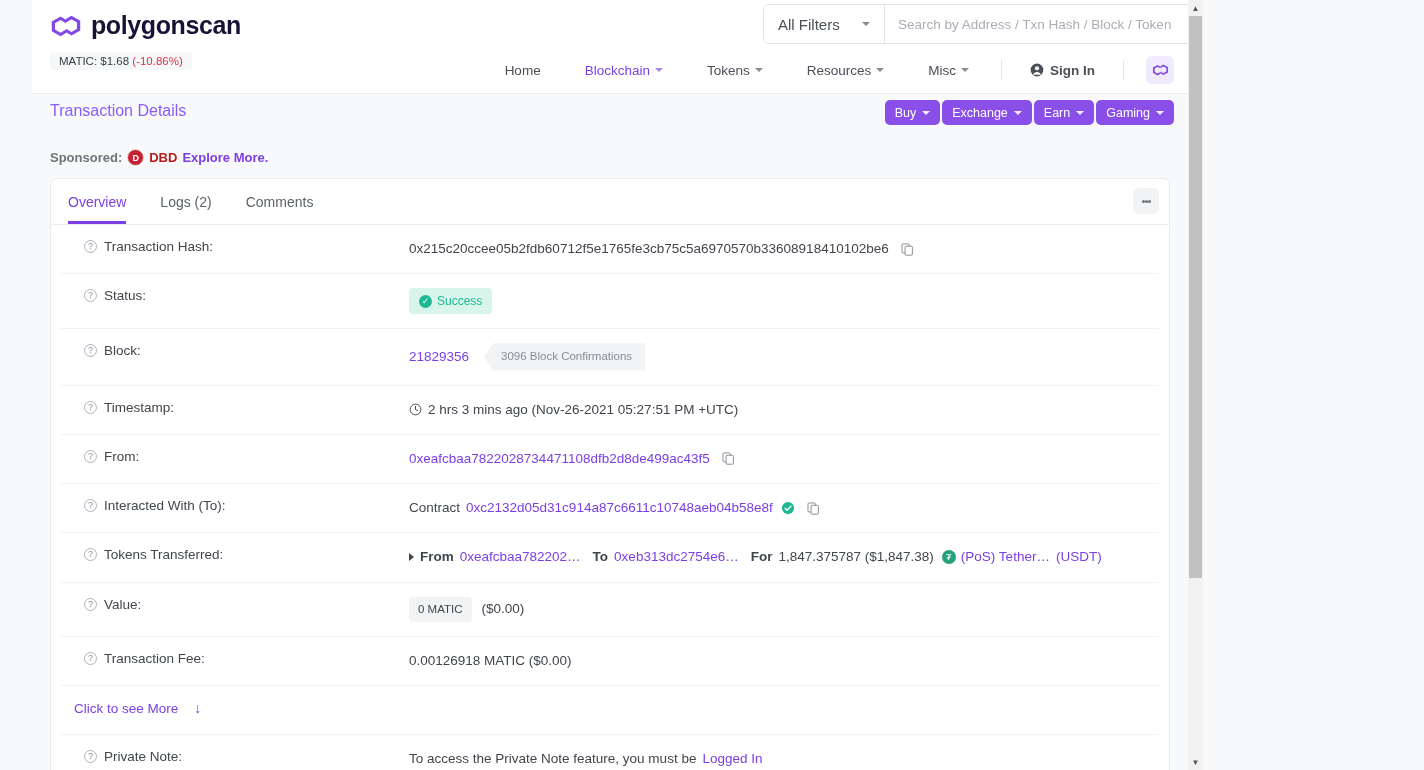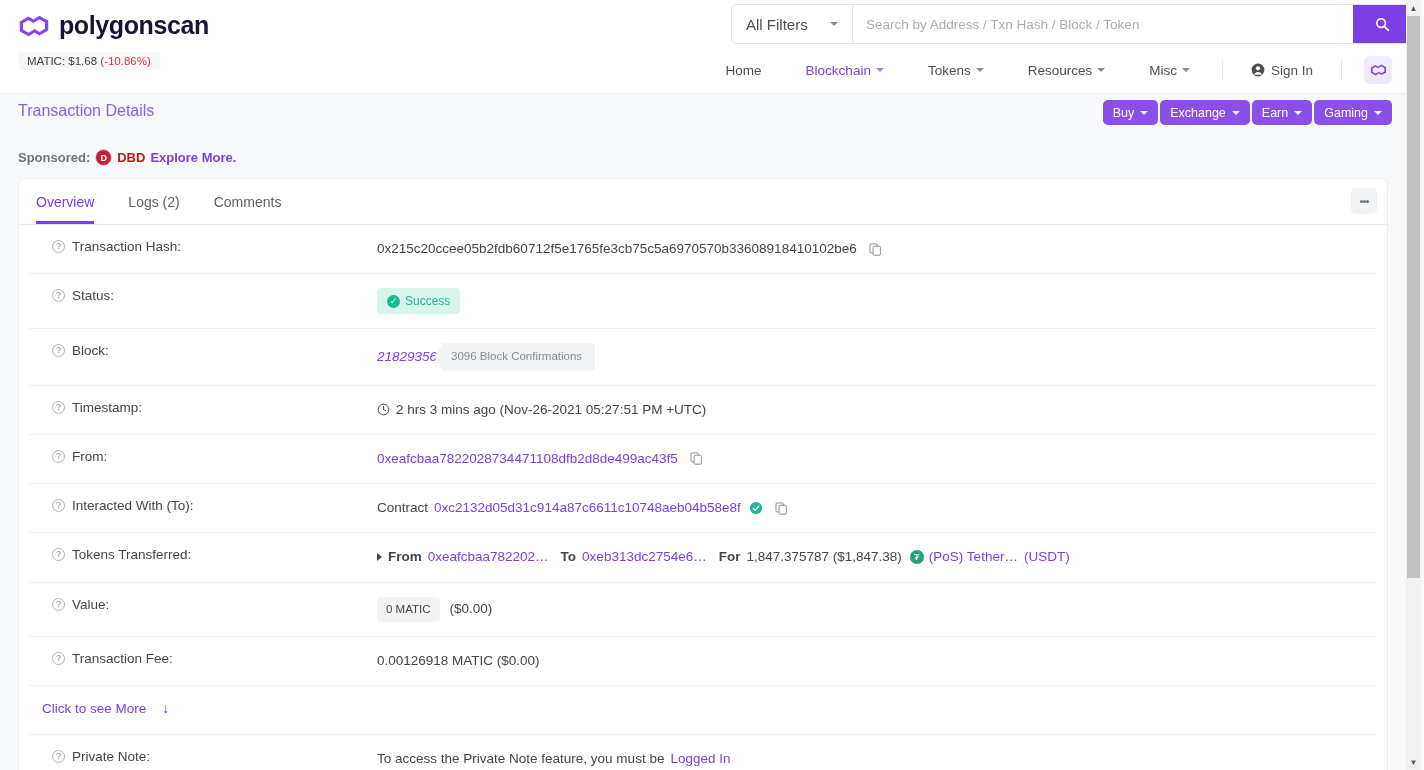--- a/index.html
+++ b/index.html
@@ -2,21 +2,21 @@
 <html><head>
 <meta charset="utf-8">
 <style>
   * { box-sizing: border-box; margin: 0; padding: 0; }
   html, body {
     width: 1424px; height: 770px;
     font-family: "Liberation Sans", sans-serif;
     background: #f8f9fa;
     overflow: hidden;
   }
-  .viewport { width: 1406px; height: 770px; position: relative; overflow: hidden; background:#f8f9fa; float:left; }
+  .viewport { width: 1188px; height: 770px; position: relative; overflow: hidden; background:#f8f9fa; float:left;padding-left:32px; }
 
   
   .header { background:#ffffff; height:94px; position:relative; border-bottom:1px solid #e9ecef; }
   .brand { position:absolute; left:18px; top:11px; display:flex; align-items:center; gap:9px; }
   .brand-logo { width:32px; height:26px; }
   .brand-text { font-size:25px; font-weight:bold; color:#1a1236; letter-spacing:-0.4px; }
   .price-badge {
     position:absolute; left:18px; top:52px;
     background:#f6f7f9; border-radius:4px; padding:3px 9px;
     font-size:11.5px; color:#3b4149; white-space:nowrap;
@@ -32,21 +32,21 @@
   .search-input { width:500px; border:0; outline:0; padding:0 13px; font-size:13.5px; color:#3b4149;
      font-family:"Liberation Sans",sans-serif; background:#fff; }
   .search-input::placeholder { color:#a9aeb6; }
   .search-btn { width:58px; background:#7b3fe4; display:flex; align-items:center; justify-content:center; cursor:pointer; }
 
   
   .nav { position:absolute; right:14px; top:56px; display:flex; align-items:center; gap:12px; }
   .nav-item { display:flex; align-items:center; gap:5px; font-size:13.5px; color:#4a4f57; padding:6px 16px; cursor:pointer; white-space:nowrap; }
   .nav-item.active { color:#7b3fe4; }
   .nav-sep { width:1px; height:20px; background:#e3e5ea; margin:0 4px; }
-  .signin { display:flex; align-items:center; gap:6px; font-size:13.5px; color:#4a4f57; padding:6px 12px; cursor:pointer; }
+  .signin { display:flex; align-items:center; gap:6px; font-size:13.5px; color:#4a4f57; padding:6px 12px; cursor:pointer;font-weight:bold; }
   .netbtn { width:28px;height:28px;background:#f1eafd;border-radius:6px;display:flex;align-items:center;justify-content:center;cursor:pointer;margin-left:6px; }
 
   
   .titlerow { position:relative; height:49px; padding:0 18px; }
   .page-title { position:absolute; left:18px; top:8px; font-size:16px; color:#8b5cf6; font-weight:400; }
   .actionbtns { position:absolute; right:14px; top:6px; display:flex; gap:2px; }
   .abtn { background:#8a4fe8; color:#fff; font-size:12.5px; border-radius:5px; height:25px;
           padding:0 10px; display:flex; align-items:center; gap:6px; cursor:pointer; }
   .abtn .caret { border-top-color:#fff; opacity:.9; }
 
@@ -79,21 +79,21 @@
   .mono { font-family:"Liberation Sans",sans-serif; }
   .lnk { color:#7b3fe4; cursor:pointer; }
   .copy { display:inline-flex; margin-left:12px; cursor:pointer; }
   .badge-success { background:#d8f5ec; color:#1fb894; font-size:12px; border-radius:4px;
                    padding:4px 10px; display:inline-flex; align-items:center; gap:5px; }
   .tick { width:13px;height:13px;background:#1fb894;border-radius:50%;display:inline-flex;
           align-items:center;justify-content:center;color:#fff;font-size:9px; }
   .confirm-pill { background:#f1f3f5; color:#868e96; font-size:11.5px; padding:5px 13px 5px 17px;
                   margin-left:-3px; clip-path: polygon(9px 0, 100% 0, 100% 100%, 9px 100%, 0 50%);
                   display:inline-block; }
-  .block-num { margin-right:0;font-style:italic; }
+  .block-num { margin-right:18px; }
   .tag-gray { background:#f1f3f5; color:#41464d; font-size:11.5px; padding:4px 9px; border-radius:4px; margin-right:10px; }
   .tri { display:inline-block;width:0;height:0;border-top:4px solid transparent;border-bottom:4px solid transparent;
          border-left:5px solid #41464d; margin-right:6px; }
   .bold { font-weight:bold; }
   .usdt-ico { width:14px;height:14px;background:#26a17b;border-radius:50%;display:inline-flex;
               align-items:center;justify-content:center;color:#fff;font-size:9px;margin:0 5px 0 8px; }
   .clock { margin-right:6px; display:inline-flex; }
   .arrow-down { color:#7b3fe4; margin-left:9px; font-size:14px; }
   .sp { width:6px; display:inline-block; }
 

